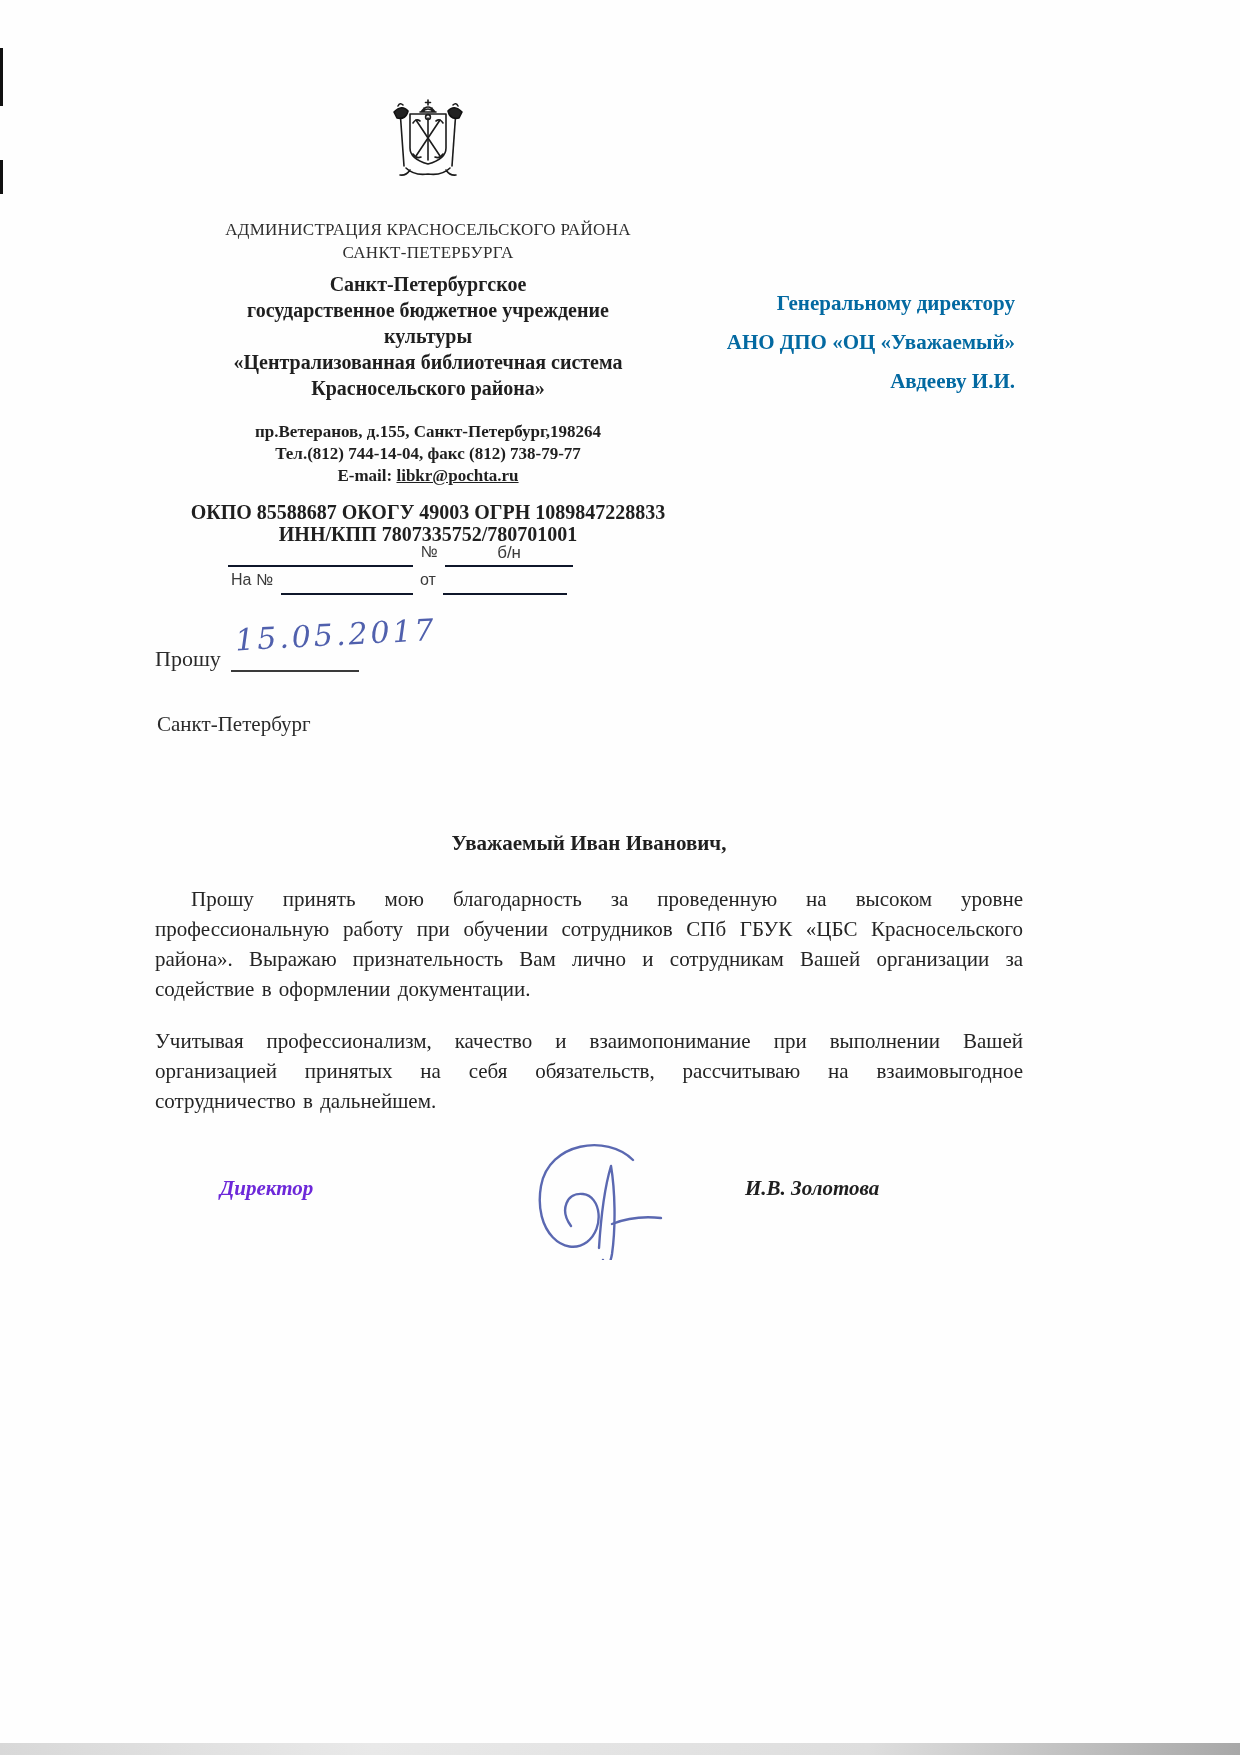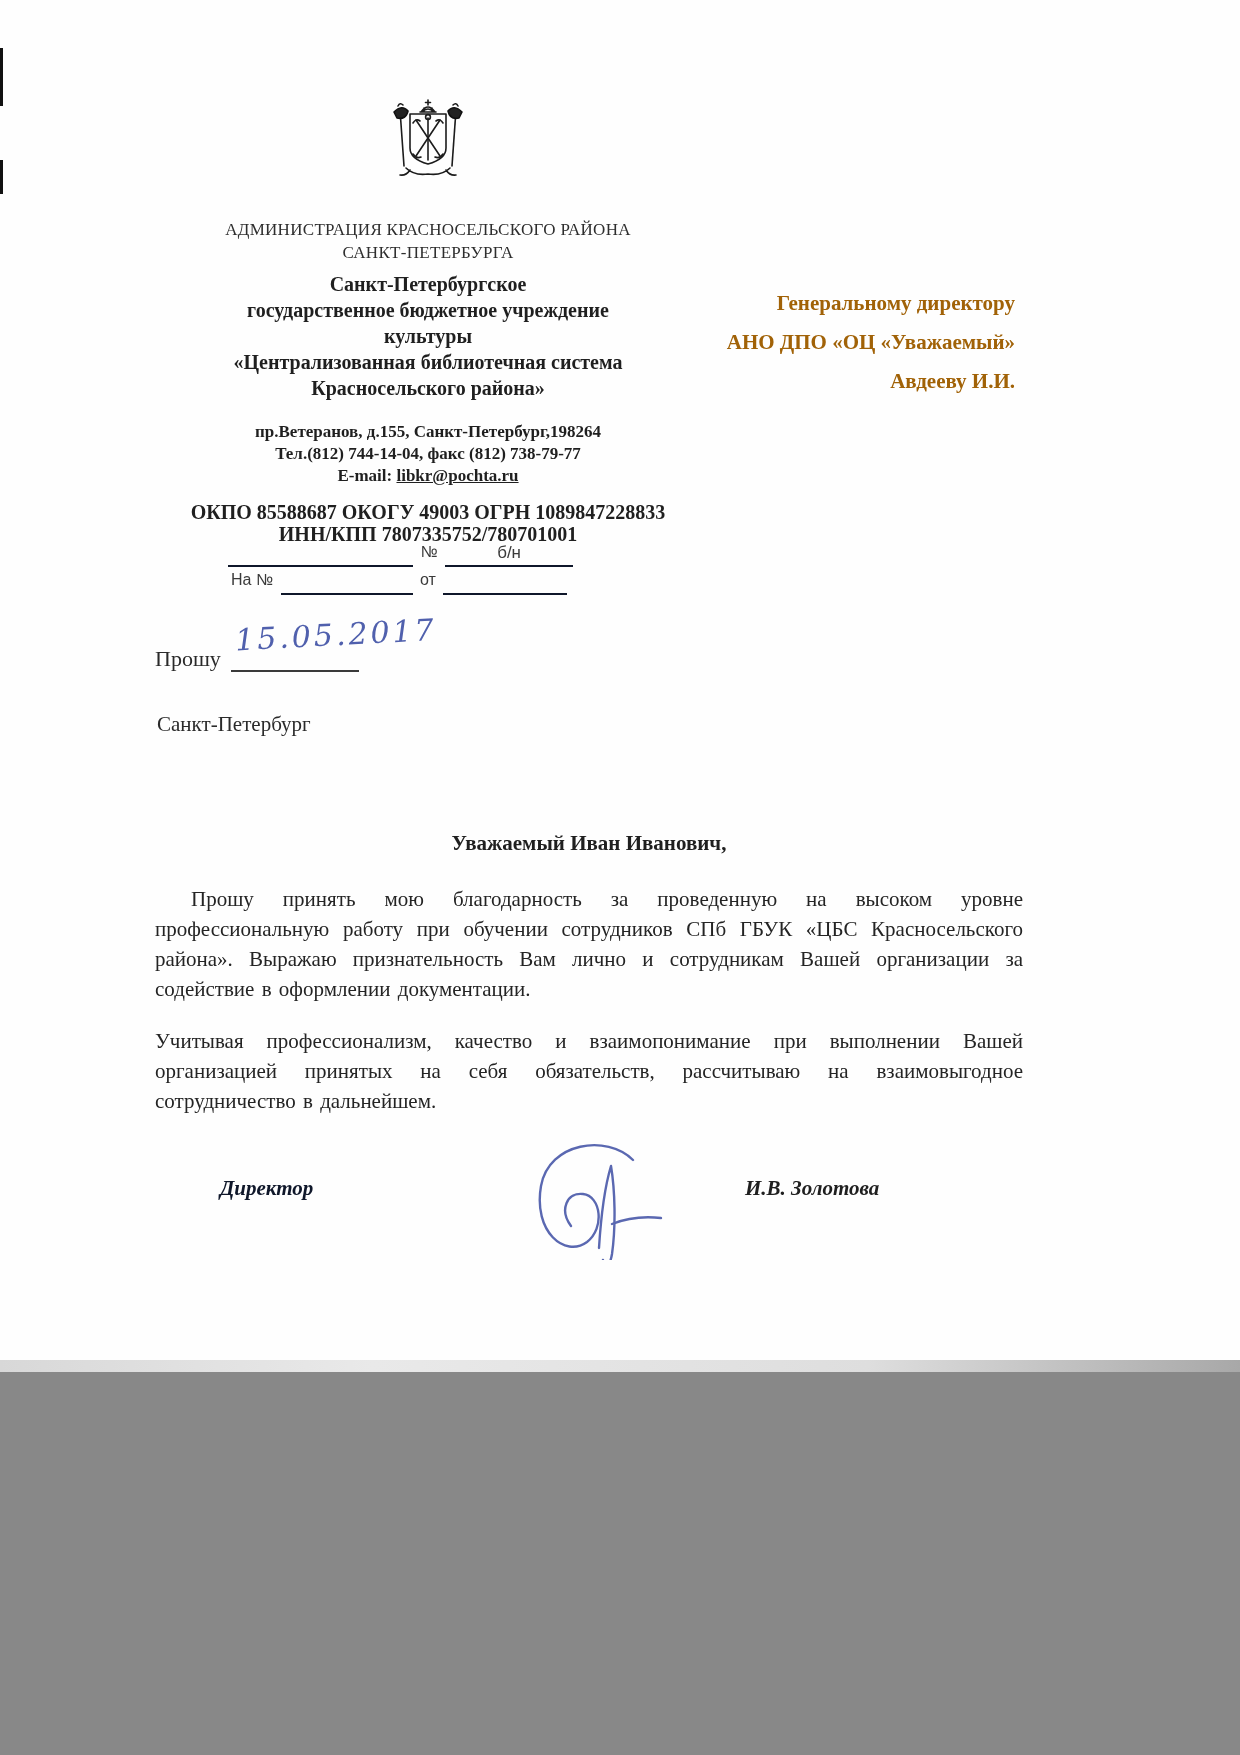--- a/index.html
+++ b/index.html
@@ -1,18 +1,18 @@
 <!DOCTYPE html>
 <html><head>
 <meta charset="utf-8">
 <style>
   html,body{margin:0;padding:0;background:#888;}
   .page{
     position:relative;
-    width:1240px;height:1372px;
+    width:1240px;height:1755px;
     background:#fefefe;
     margin:0 auto;
     overflow:hidden;
     font-family:"Liberation Serif", serif;
     color:#262626;
   }
   
   .emblem{position:absolute;left:376px;top:96px;width:104px;height:102px;}
   .admin-block{position:absolute;left:150px;top:218px;width:556px;text-align:center;
     font-size:17px;line-height:23px;color:#2e2e2e;letter-spacing:.3px;}
@@ -25,39 +25,39 @@
   .email-underline{text-decoration:underline;}
   
   .ref-block{position:absolute;left:228px;top:543px;width:345px;
     font-family:"Liberation Sans", sans-serif;font-size:16px;color:#3a3a3a;}
   .ref-row{height:28px;white-space:nowrap;}
   .ref-blank{display:inline-block;border-bottom:2px solid #0f172a;height:22px;
     vertical-align:bottom;text-align:center;font-size:17px;color:#3a3a3a;}
   .ref-label{display:inline-block;vertical-align:bottom;height:24px;padding:0 3px;}
   
   .addressee{position:absolute;left:690px;top:284px;width:325px;text-align:right;
-    font-size:21px;line-height:39px;font-weight:bold;color:#a16207;}
+    font-size:21px;line-height:39px;font-weight:bold;color:#0369a1;}
   
   .date-row{position:absolute;left:155px;top:644px;font-size:22px;color:#2a2a2a;white-space:nowrap;}
   .date-line{display:inline-block;width:128px;border-bottom:2px solid #3a3a3a;height:26px;
     vertical-align:bottom;margin-left:10px;position:relative;}
   .handwriting{position:absolute;left:4px;top:-26px;width:170px;
     font-family:"DejaVu Serif", serif;font-style:italic;font-size:30px;
     color:#5060ad;letter-spacing:3px;transform:rotate(-3deg);white-space:nowrap;}
   .city{position:absolute;left:157px;top:712px;font-size:21px;color:#2a2a2a;}
   
   .salutation{position:absolute;left:155px;top:831px;width:868px;text-align:center;
     font-size:21px;font-weight:bold;color:#1f1f1f;}
   .para{position:absolute;left:155px;width:868px;font-size:21px;line-height:30px;
     text-align:justify;text-align-last:left;color:#242424;word-spacing:2px;}
   .para-1{top:884px;text-indent:36px;}
   .para-2{top:1026px;}
   
   .sig-title{position:absolute;left:220px;top:1176px;font-size:21px;
-    font-weight:bold;font-style:italic;color:#0f172a;font-family:Liberation Serif, serif;}
+    font-weight:bold;font-style:italic;color:#6d28d9;font-family:Liberation Serif, serif;}
   .sig-name{position:absolute;left:745px;top:1176px;font-size:21px;
     font-weight:bold;font-style:italic;color:#1f1f1f;}
   .sig-ink{position:absolute;left:515px;top:1138px;width:170px;height:122px;}
   
   .edge-artifact-1{position:absolute;left:0;top:48px;width:3px;height:58px;background:#111;}
   .edge-artifact-2{position:absolute;left:0;top:160px;width:3px;height:34px;background:#111;}
   .scan-bottom{position:absolute;left:0;right:0;bottom:0;height:12px;
     background:linear-gradient(to right,#d8d8d8,#e9e9e9 30%,#dedede 70%,#a8a8a8);}
 </style>
 </head>

